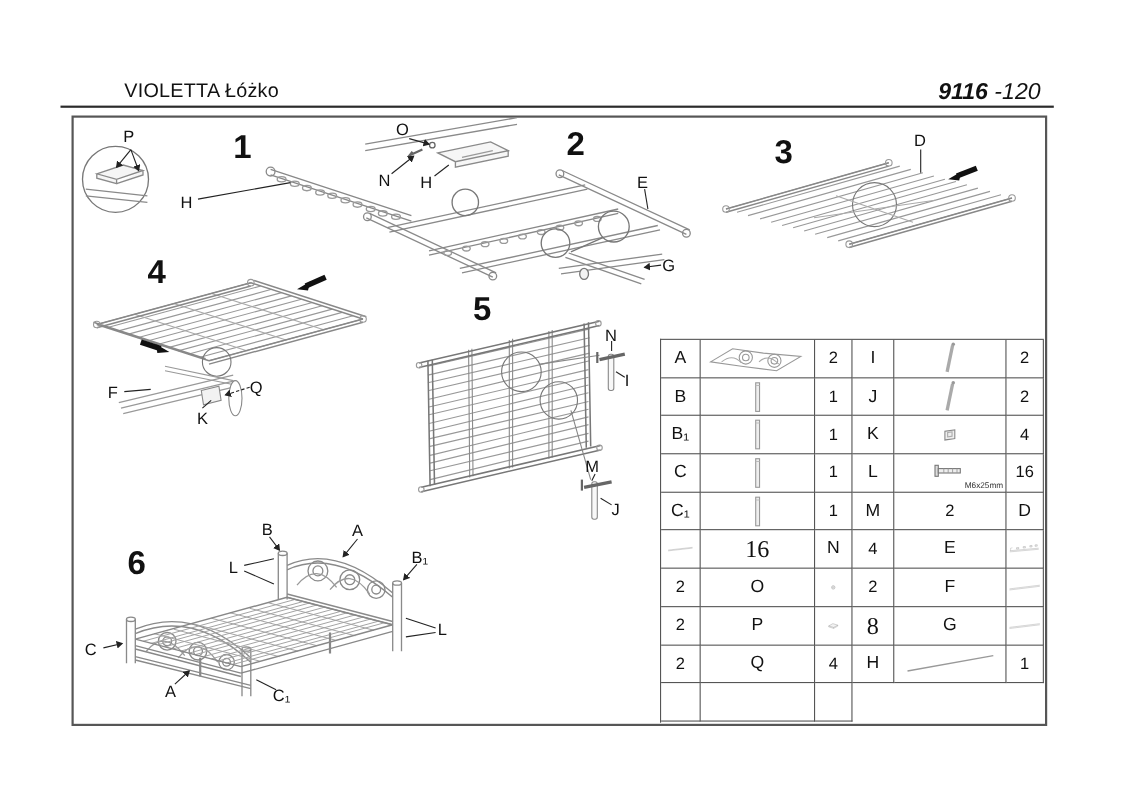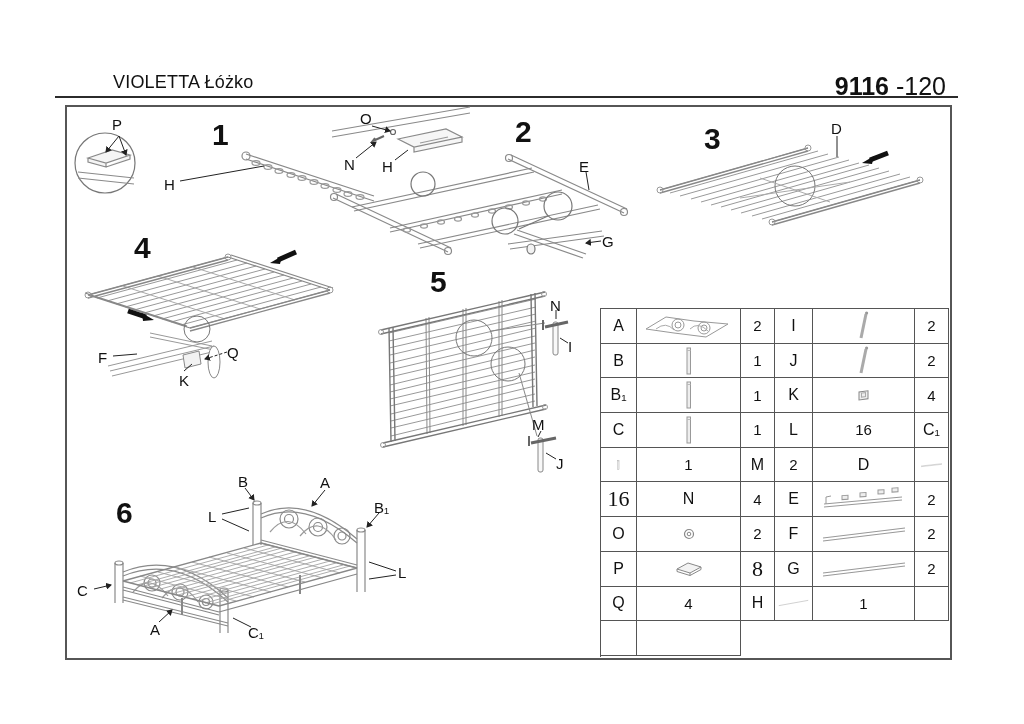--- a/index.html
+++ b/index.html
@@ -1,19 +1,19 @@
 <!DOCTYPE html>
 <html><head>
 <meta charset="utf-8">
 <style>
   html,body{margin:0;padding:0;background:#fff;}
   body{width:1024px;height:724px;position:relative;font-family:"Liberation Sans",sans-serif;color:#111;overflow:hidden;}
   .abs{position:absolute;}
   #title{left:68px;top:72px;font-size:18px;letter-spacing:.2px;margin-left:45px;}
-  #model{right:78px;top:72px;font-size:25px;}
+  #model{right:78px;top:72px;font-size:21px;font-style:italic;}
   #model b{font-weight:bold;}
   #model span.variant{font-weight:normal;}
   #toprule{left:55px;top:96px;width:903px;height:0;border-top:2px solid #2b2b2b;}
   #mainbox{left:65px;top:105px;width:883px;height:551px;border:2px solid #565656;}
   .stepnum{font-size:30px;font-weight:bold;z-index:3;}
   .lbl{font-size:15px;z-index:3;white-space:nowrap;}
   #art{left:0;top:0;width:1024px;height:724px;z-index:2;pointer-events:none;}
   
   #ptable{left:600px;top:308px;width:348px;height:348px;z-index:4;background:#fff;
     display:grid;grid-template-columns:36px 104px 34px 38px 102px 34px;grid-auto-rows:34.7px;
@@ -363,20 +363,26 @@
   <div class="cell qty">4</div>
 
   <div class="cell letter">C</div>
   <div class="cell">
       <svg width="98" height="32" viewBox="0 0 98 32">
         <use href="#sym-post" x="47" y="3"></use>
       </svg>
     </div>
   <div class="cell qty">1</div>
   <div class="cell letter">L</div>
+  <div class="cell">
+      <svg width="96" height="32" viewBox="0 0 96 32">
+        <use href="#sym-bolt" x="34" y="7"></use>
+      </svg>
+      <span class="note">M6x25mm</span>
+    </div>
   <div class="cell qty">16</div>
 
   <div class="cell letter">C₁</div>
   <div class="cell">
       <svg width="98" height="32" viewBox="0 0 98 32">
         <use href="#sym-post" x="47" y="3"></use>
       </svg>
     </div>
   <div class="cell qty">1</div>
   <div class="cell letter">M</div>

